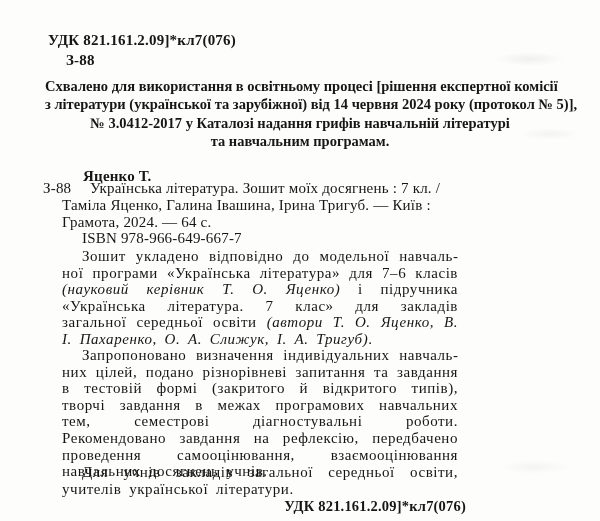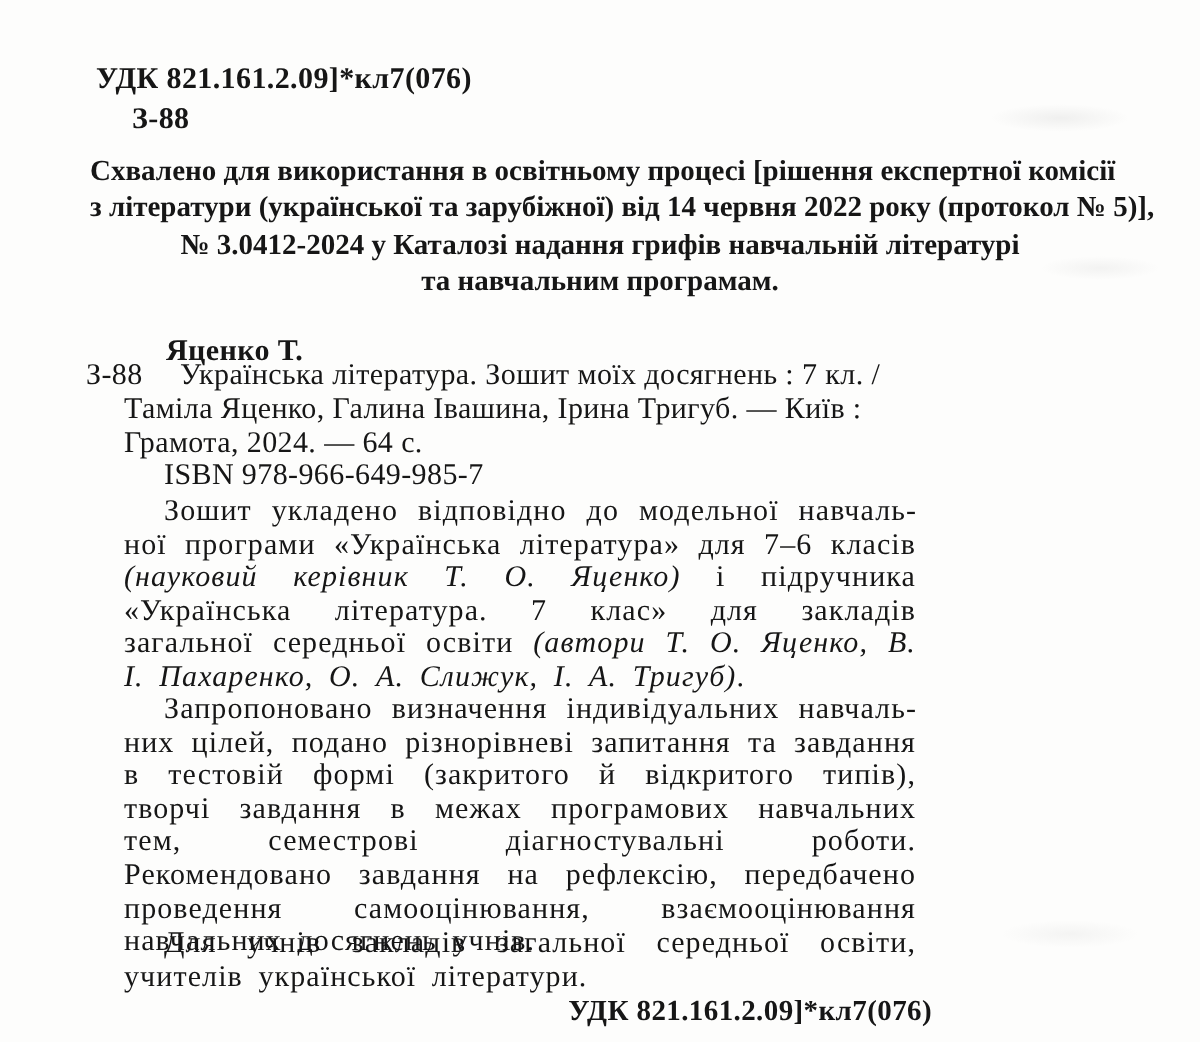--- a/index.html
+++ b/index.html
@@ -76,33 +76,33 @@
   <div class="smudge smudge-2"></div>
   <div class="smudge smudge-3"></div>
 
   <div class="udk-top">
     <div>УДК 821.161.2.09]*кл7(076)</div>
     <div class="authsign">З-88</div>
   </div>
 
   <div class="approval">
     <span class="aline">Схвалено для використання в освітньому процесі [рішення експертної комісії</span>
-    <span class="aline">з літератури (української та зарубіжної) від 14 червня 2022 року (протокол № 5)],</span>
-    <span class="aline">№ 3.0412-2024 у Каталозі надання грифів навчальній літературі</span>
+    <span class="aline">з літератури (української та зарубіжної) від 14 червня 2024 року (протокол № 5)],</span>
+    <span class="aline">№ 3.0412-2017 у Каталозі надання грифів навчальній літературі</span>
     <span class="aline">та навчальним програмам.</span>
   </div>
 
   <div class="author-heading">Яценко Т.</div>
 
   <div class="catalog">
     <span class="cat-sign">З-88</span>
     <span class="cat-line cat-line1">Українська література. Зошит моїх досягнень : 7 кл. /</span>
     <span class="cat-line">Таміла Яценко, Галина Івашина, Ірина Тригуб. — Київ :</span>
     <span class="cat-line">Грамота, 2024. — 64 с.</span>
-    <span class="cat-line isbn">ISBN 978-966-649-985-7</span>
+    <span class="cat-line isbn">ISBN 978-966-649-667-7</span>
   </div>
 
   <p class="body para1"><span>Зошит укладено відповідно до модельної навчаль­ної програми «Українська література» для 7–6 класів </span><em>(науковий керівник Т. О. Яценко)</em><span> і підручника «Україн­ська література. 7 клас» для закладів загальної середньої освіти </span><em>(автори Т. О. Яценко, В. І. Пахаренко, О. А. Слижук, І. А. Тригуб)</em><span>.</span></p>
 
   <p class="body para3">Для учнів закладів загальної середньої освіти, учителів української літератури.</p>
 
   <p class="body para2">Запропоновано визначення індивідуальних навчаль­них цілей, подано різнорівневі запитання та завдання в тестовій формі (закритого й відкритого типів), творчі зав­дання в межах програмових навчальних тем, семестрові діагностувальні роботи. Рекомендовано завдання на реф­лексію, передбачено проведення самооцінювання, взаємо­оцінювання навчальних досягнень учнів.</p>
 
   <div class="udk-bottom">УДК 821.161.2.09]*кл7(076)</div>
 

